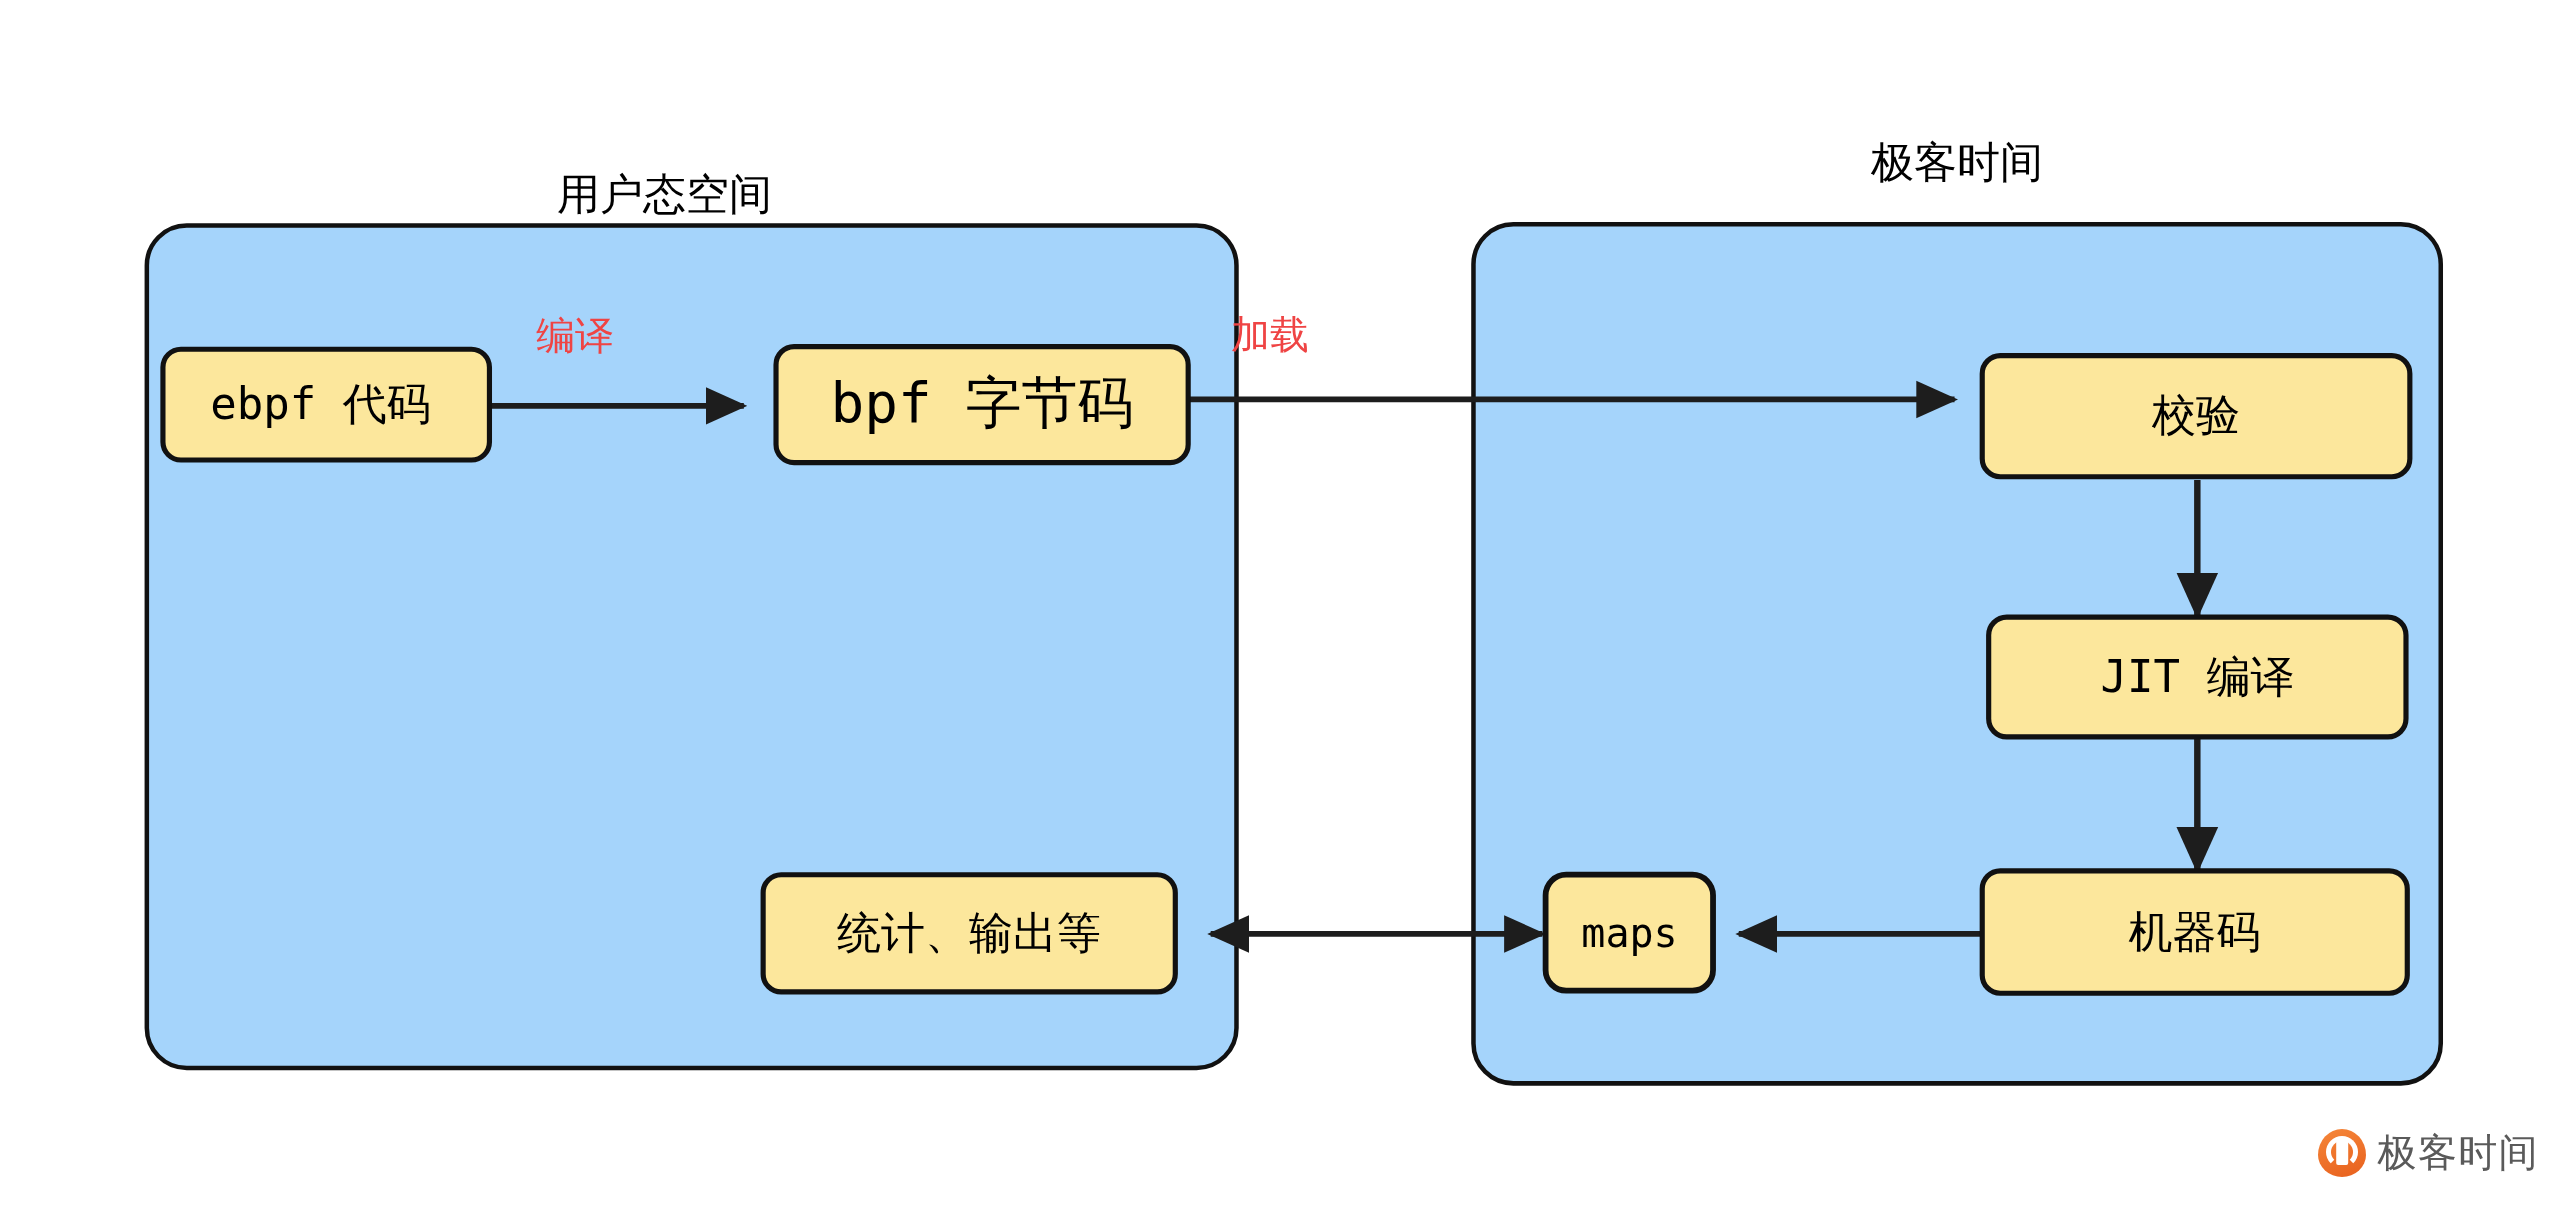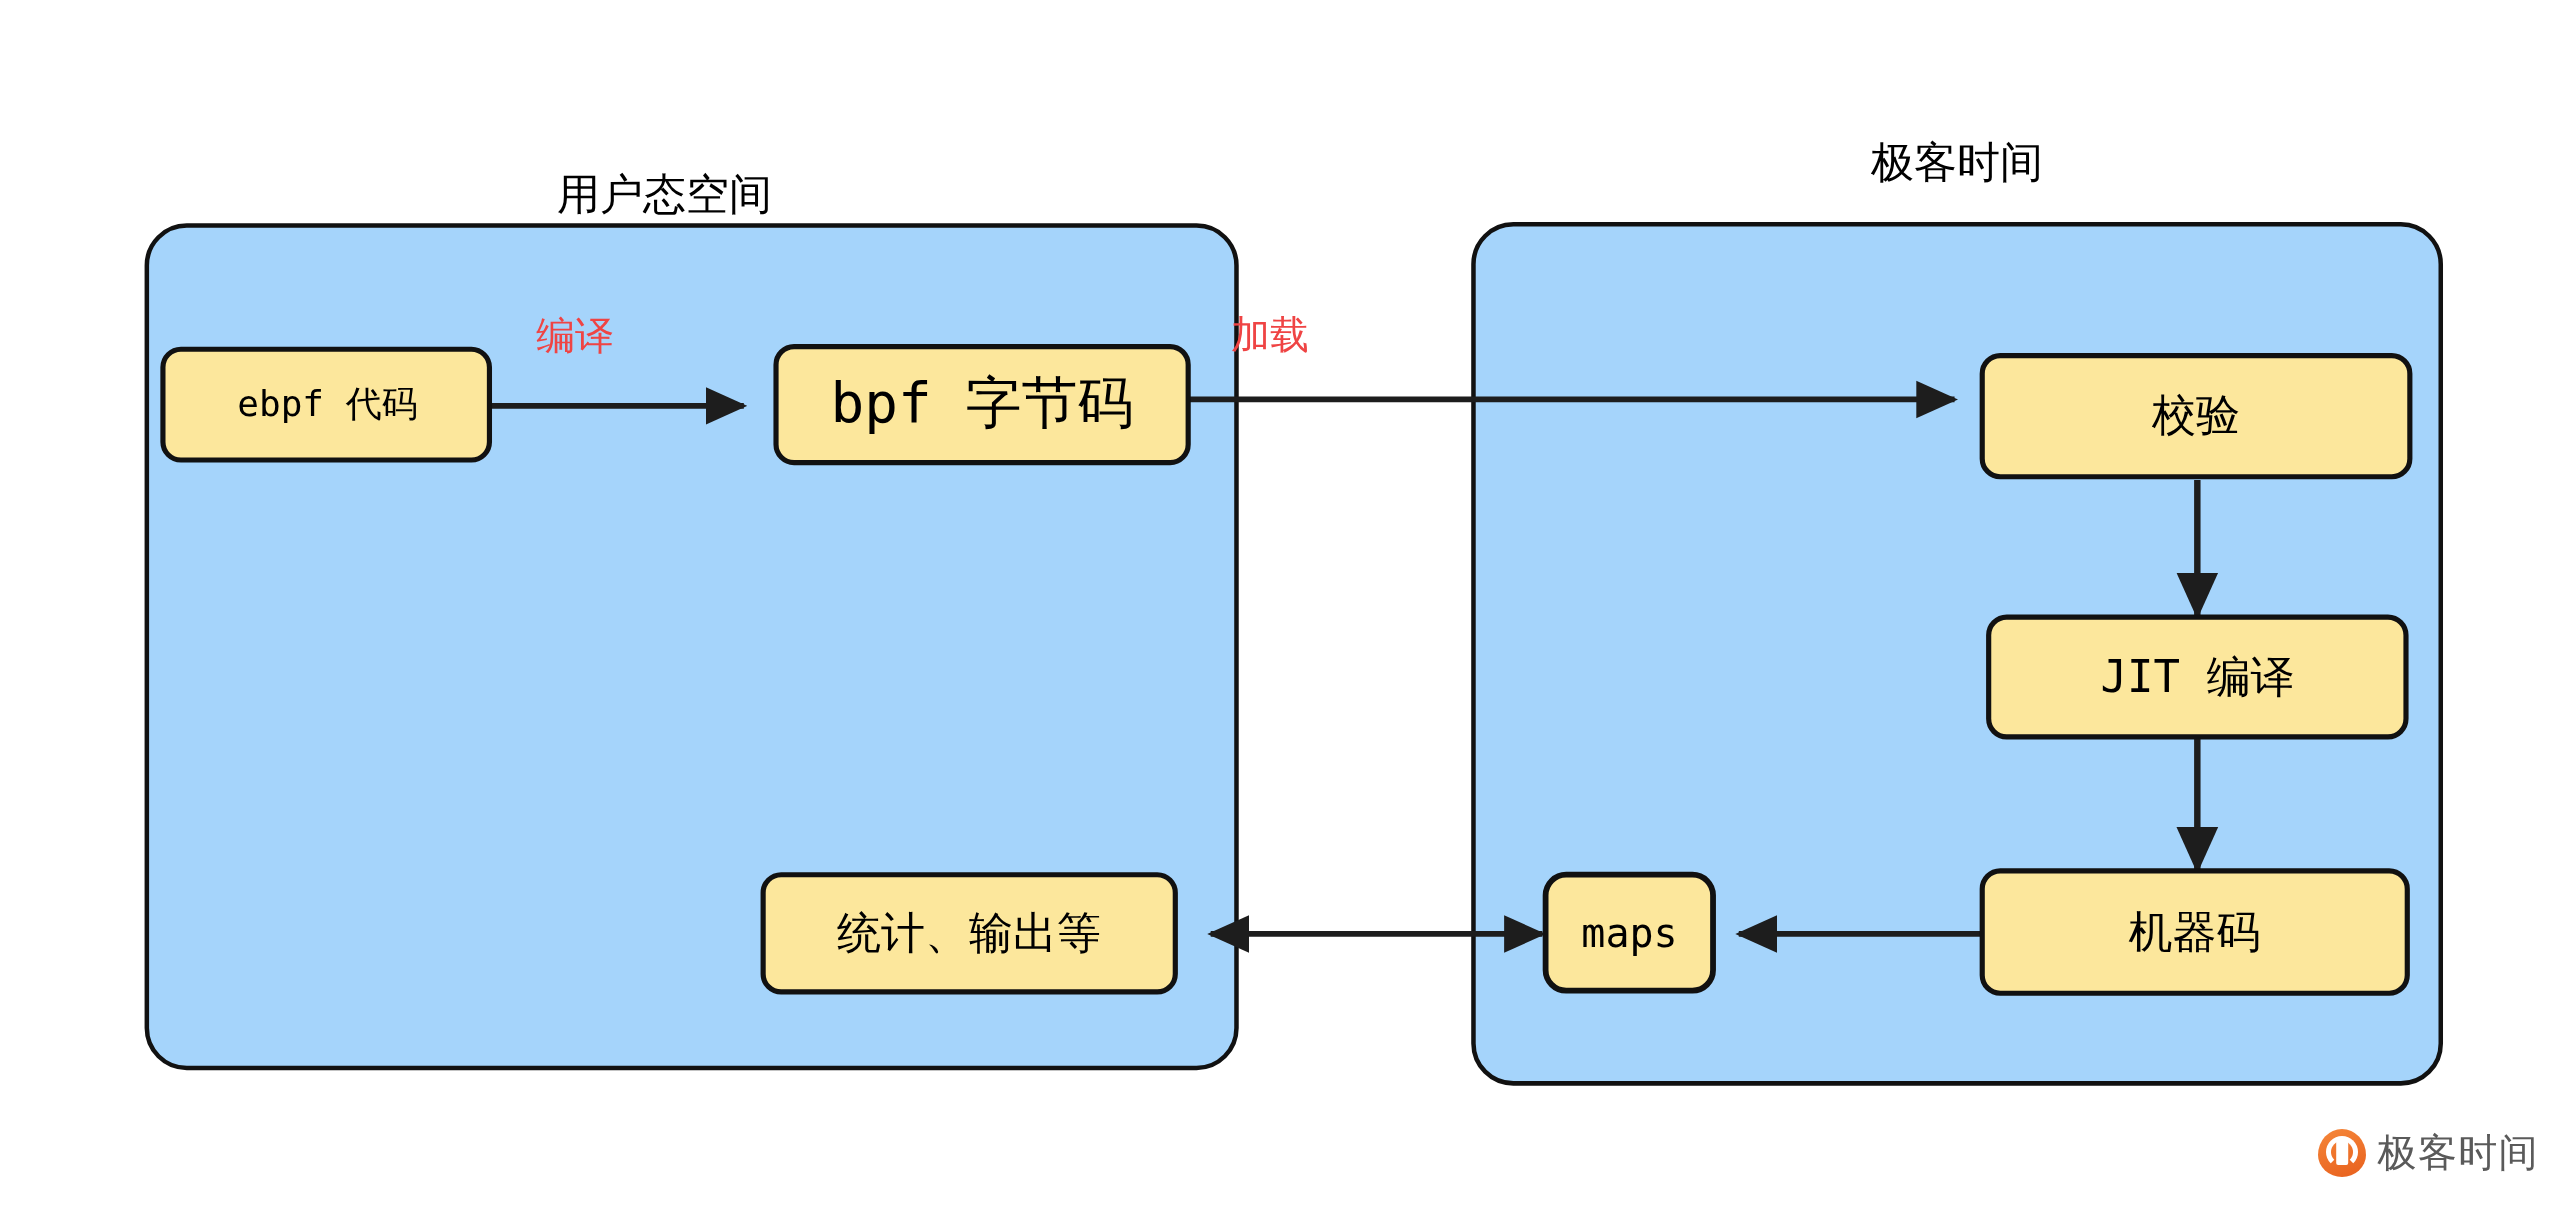--- a/index.html
+++ b/index.html
@@ -78,21 +78,21 @@
   </svg>
 
   <div class="container-title" style="left:557px; top:166px;">用户态空间</div>
 
   <div class="container-title" style="left:1871px; top:134px;">极客时间</div>
 
   <div class="edge-label" style="left:536px; top:309px;">编译</div>
 
   <div class="edge-label" style="left:1231px; top:308px;text-align:right;">加载</div>
 
-  <div class="node-label" style="left:164px; top:349px; width:327px; height:111px; font-size:36px;">ebpf 代码</div>
+  <div class="node-label" style="left:157px; top:349px; width:327px; height:111px; font-size:44px;">ebpf 代码</div>
 
   <div class="node-label" style="left:776px; top:346px; width:412px; height:116px; font-size:56px;">bpf 字节码</div>
 
   <div class="node-label" style="left:763px; top:875px; width:412px; height:117px; font-size:44px;">统计、输出等</div>
 
   <div class="node-label" style="left:1982px; top:355px; width:428px; height:121px; font-size:44px;">校验</div>
 
   <div class="node-label" style="left:1989px; top:617px; width:417px; height:120px; font-size:44px;">JIT 编译</div>
 
   <div class="node-label" style="left:1982px; top:871px; width:425px; height:122px; font-size:44px;">机器码</div>

